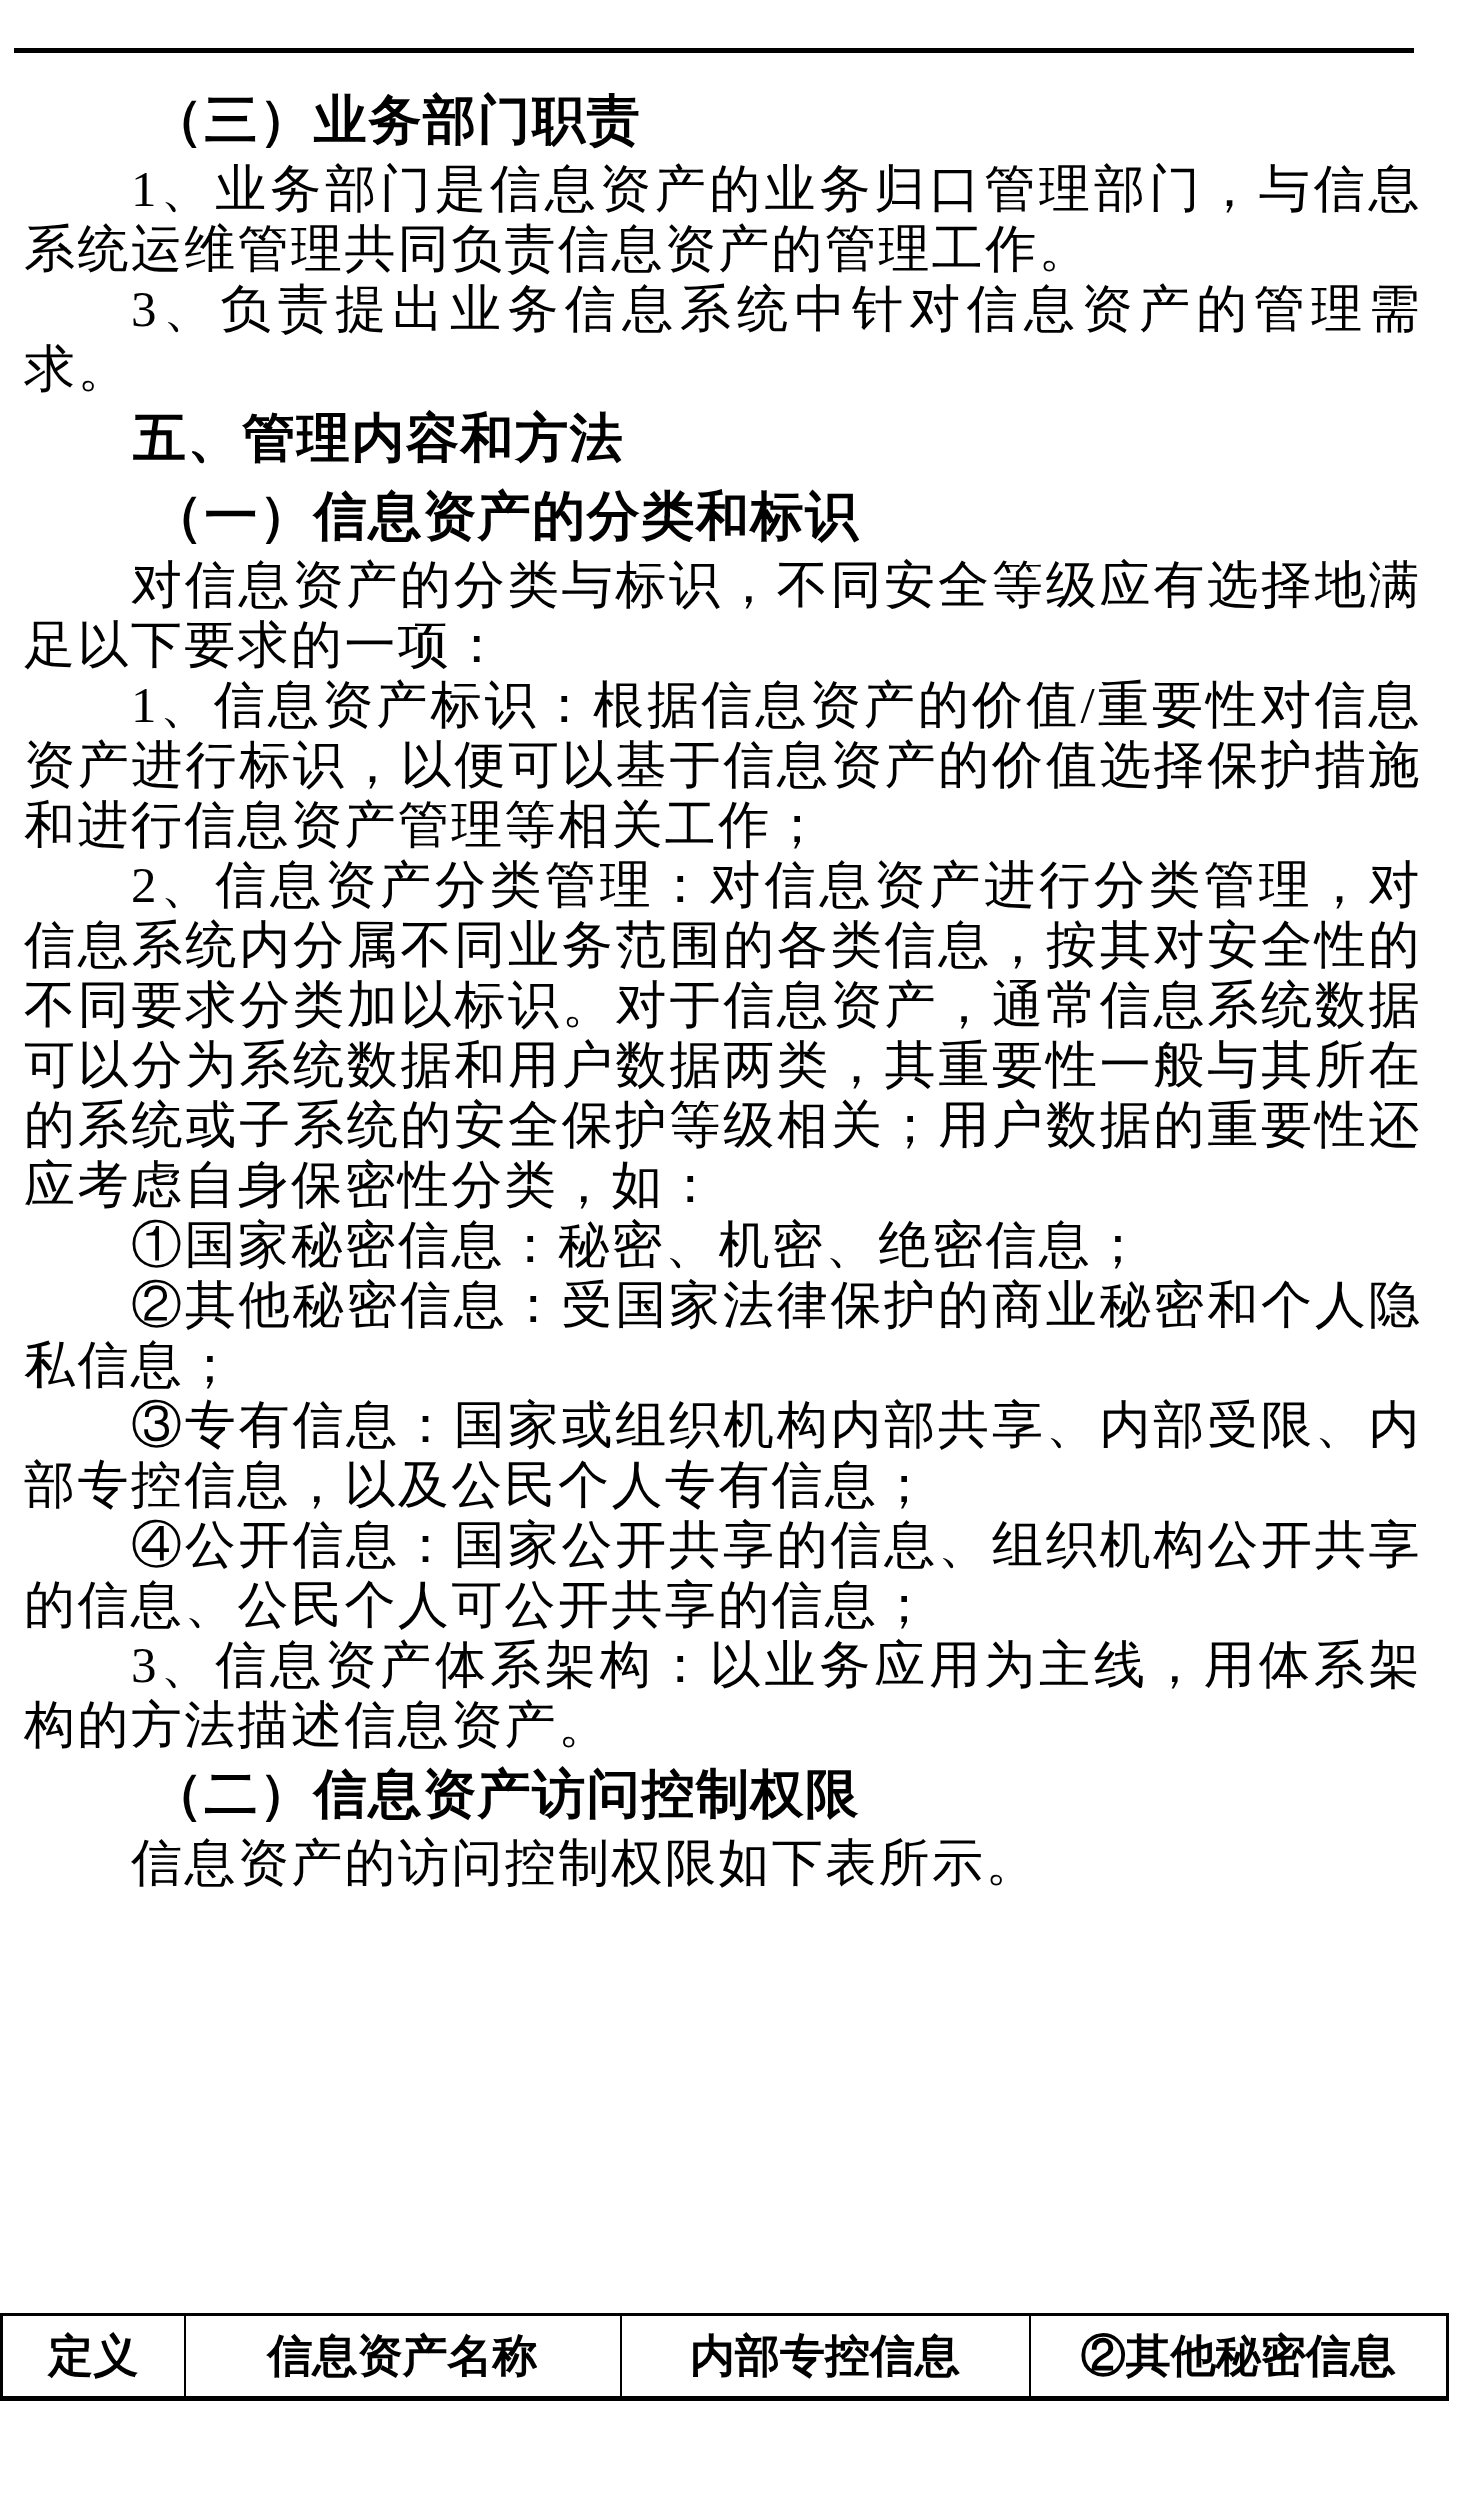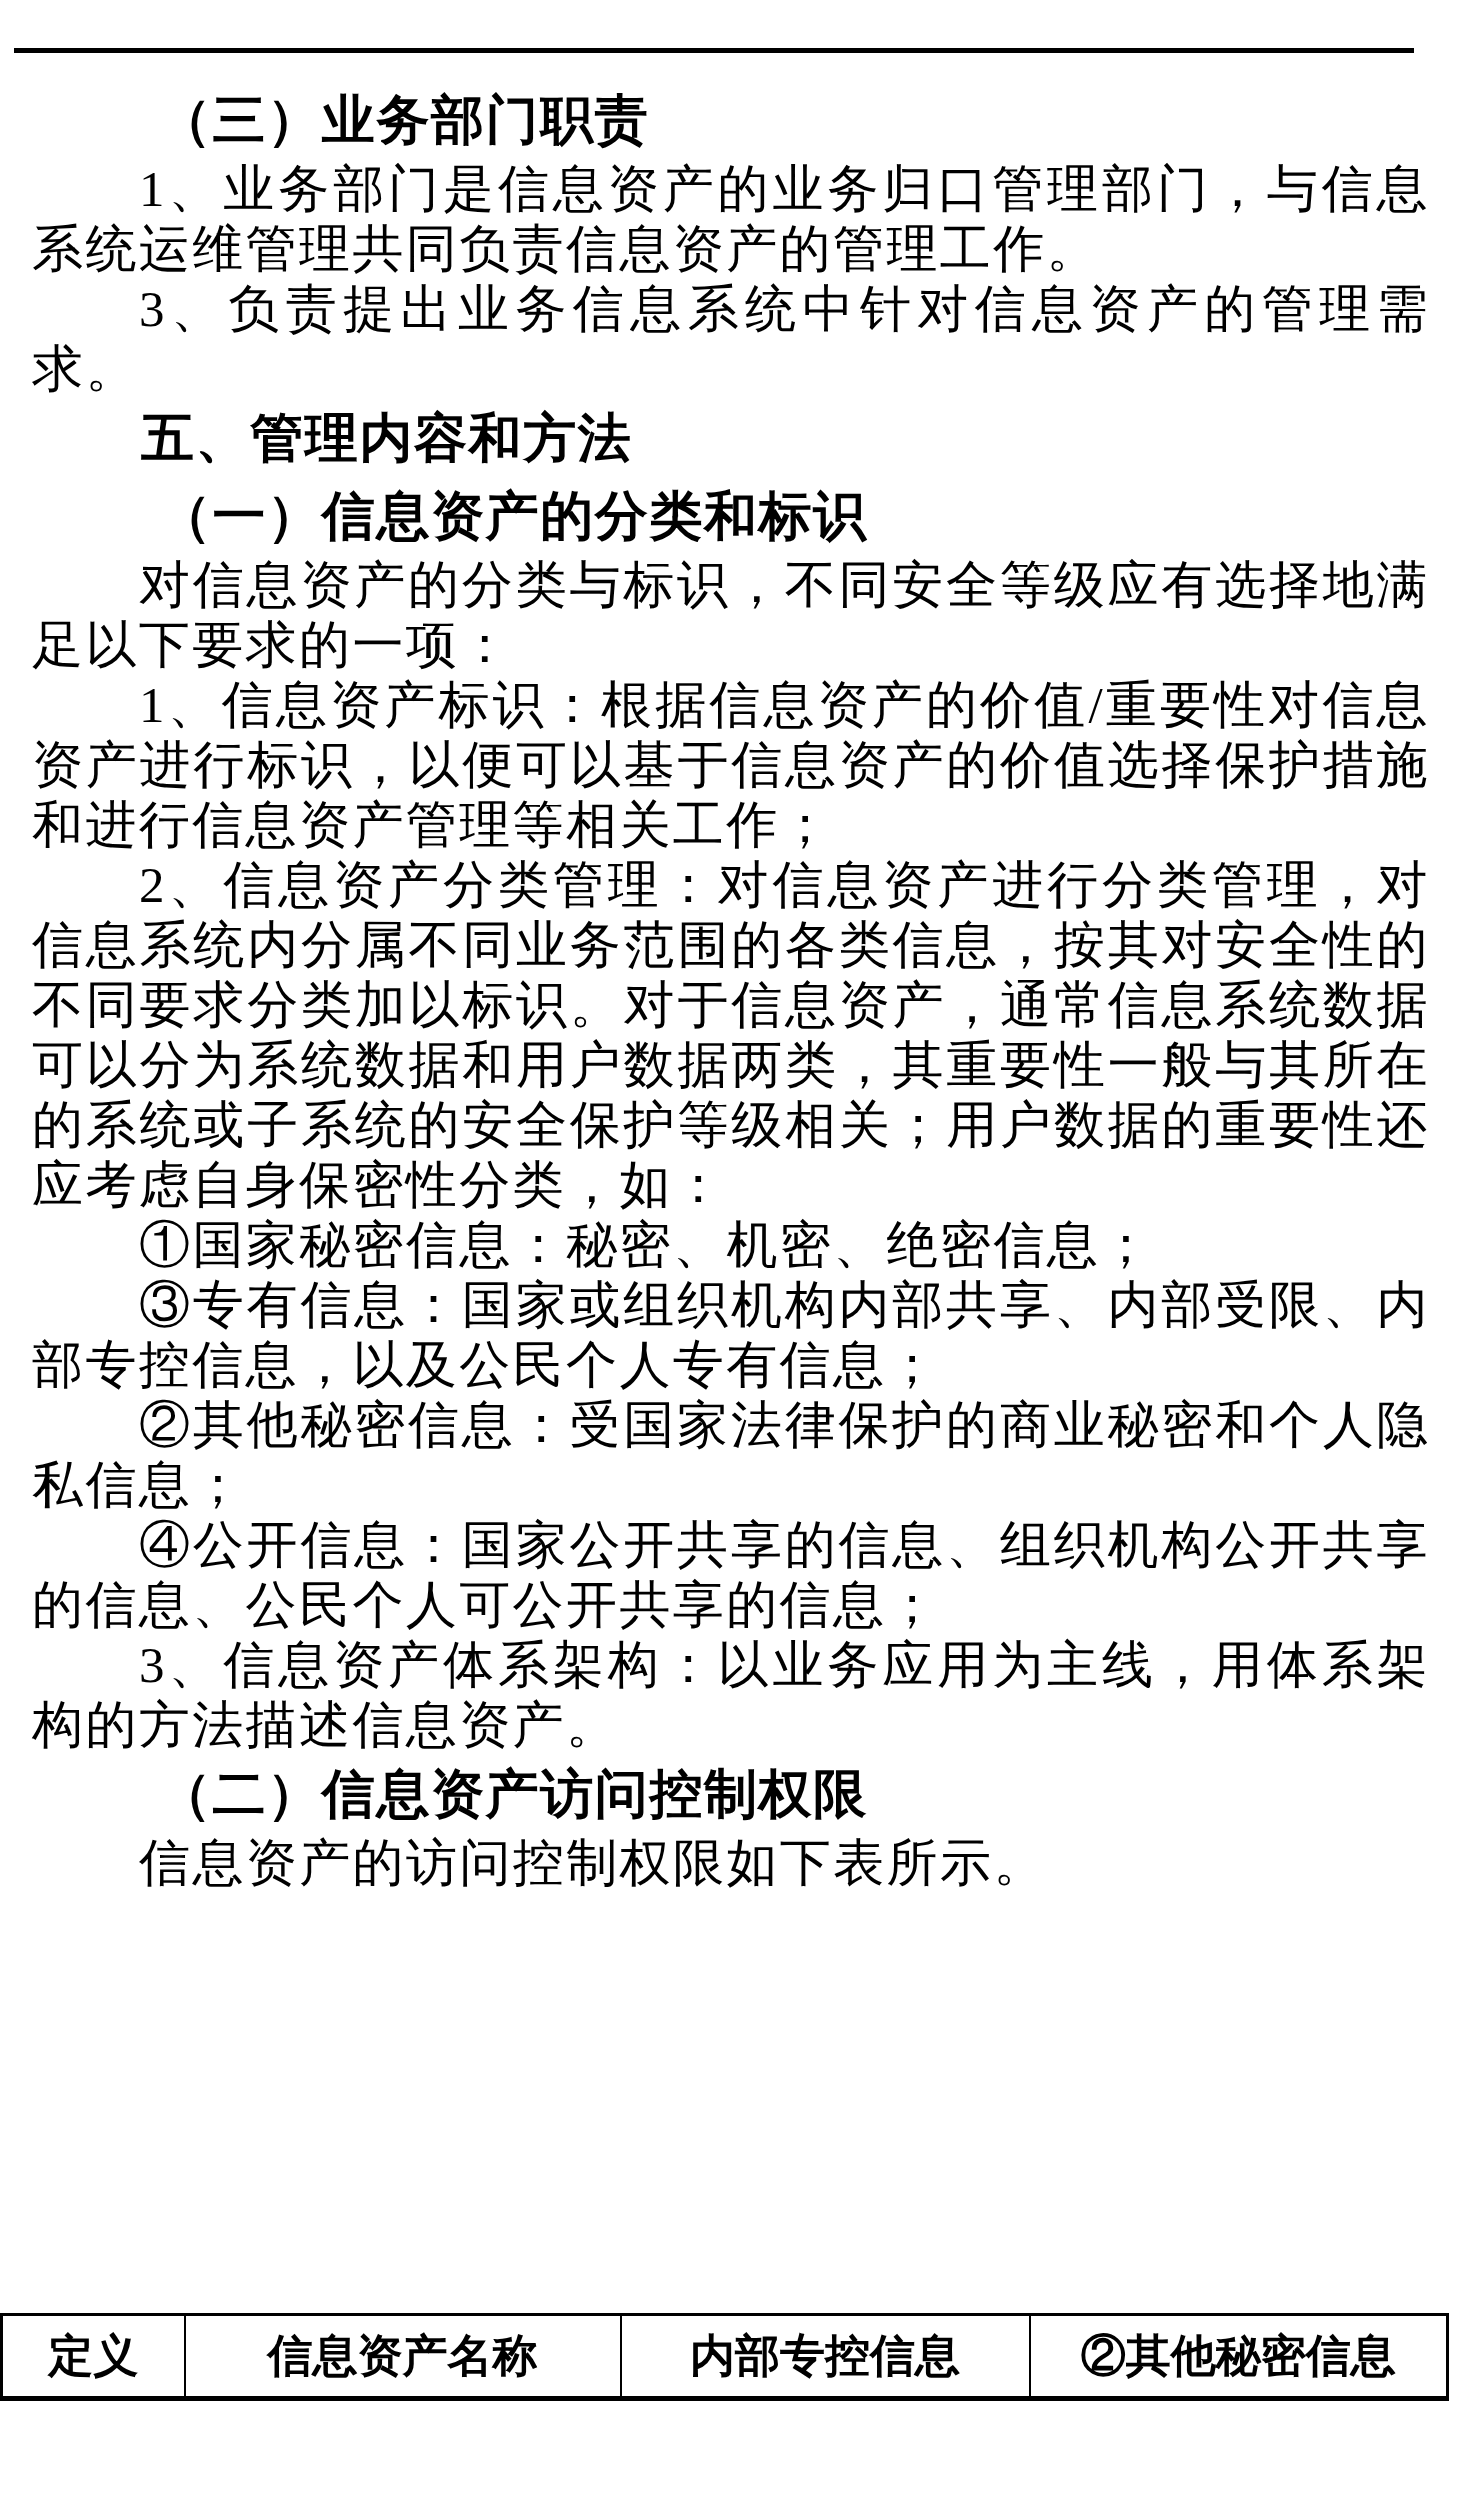--- a/index.html
+++ b/index.html
@@ -19,21 +19,21 @@
   .top-rule {
     position: absolute;
     left: 14.4px;
     top: 48px;
     width: 1400px;
     height: 4.8px;
     background: #000000;
   }
   .content {
     position: absolute;
-    left: 32px;
+    left: 24px;
     top: 81px;
     width: 1398px;
   }
   .para {
     font-family: "Liberation Serif", serif;
     font-size: 51px;
     letter-spacing: 2.4px;
     line-height: 60px;
     text-align: justify;
     text-align-last: left;
@@ -88,22 +88,22 @@
   <div class="content">
     <p class="h2">（三）业务部门职责</p>
     <p class="para">1、业务部门是信息资产的业务归口管理部门，与信息系统运维管理共同负责信息资产的管理工作。</p>
     <p class="para">3、负责提出业务信息系统中针对信息资产的管理需求。</p>
     <p class="h1">五、管理内容和方法</p>
     <p class="h2">（一）信息资产的分类和标识</p>
     <p class="para">对信息资产的分类与标识，不同安全等级应有选择地满足以下要求的一项：</p>
     <p class="para">1、信息资产标识：根据信息资产的价值/重要性对信息资产进行标识，以便可以基于信息资产的价值选择保护措施和进行信息资产管理等相关工作；</p>
     <p class="para">2、信息资产分类管理：对信息资产进行分类管理，对信息系统内分属不同业务范围的各类信息，按其对安全性的不同要求分类加以标识。对于信息资产，通常信息系统数据可以分为系统数据和用户数据两类，其重要性一般与其所在的系统或子系统的安全保护等级相关；用户数据的重要性还应考虑自身保密性分类，如：</p>
     <p class="para">①国家秘密信息：秘密、机密、绝密信息；</p>
+    <p class="para">②其他秘密信息：受国家法律保护的商业秘密和个人隐私信息；</p>
     <p class="para">③专有信息：国家或组织机构内部共享、内部受限、内部专控信息，以及公民个人专有信息；</p>
-    <p class="para">②其他秘密信息：受国家法律保护的商业秘密和个人隐私信息；</p>
     <p class="para">④公开信息：国家公开共享的信息、组织机构公开共享的信息、公民个人可公开共享的信息；</p>
     <p class="para">3、信息资产体系架构：以业务应用为主线，用体系架构的方法描述信息资产。</p>
     <p class="h2">（二）信息资产访问控制权限</p>
     <p class="para">信息资产的访问控制权限如下表所示。</p>
   </div>
 
   <table class="perm-table">
     <colgroup>
       <col class="col-def">
       <col class="col-name">

